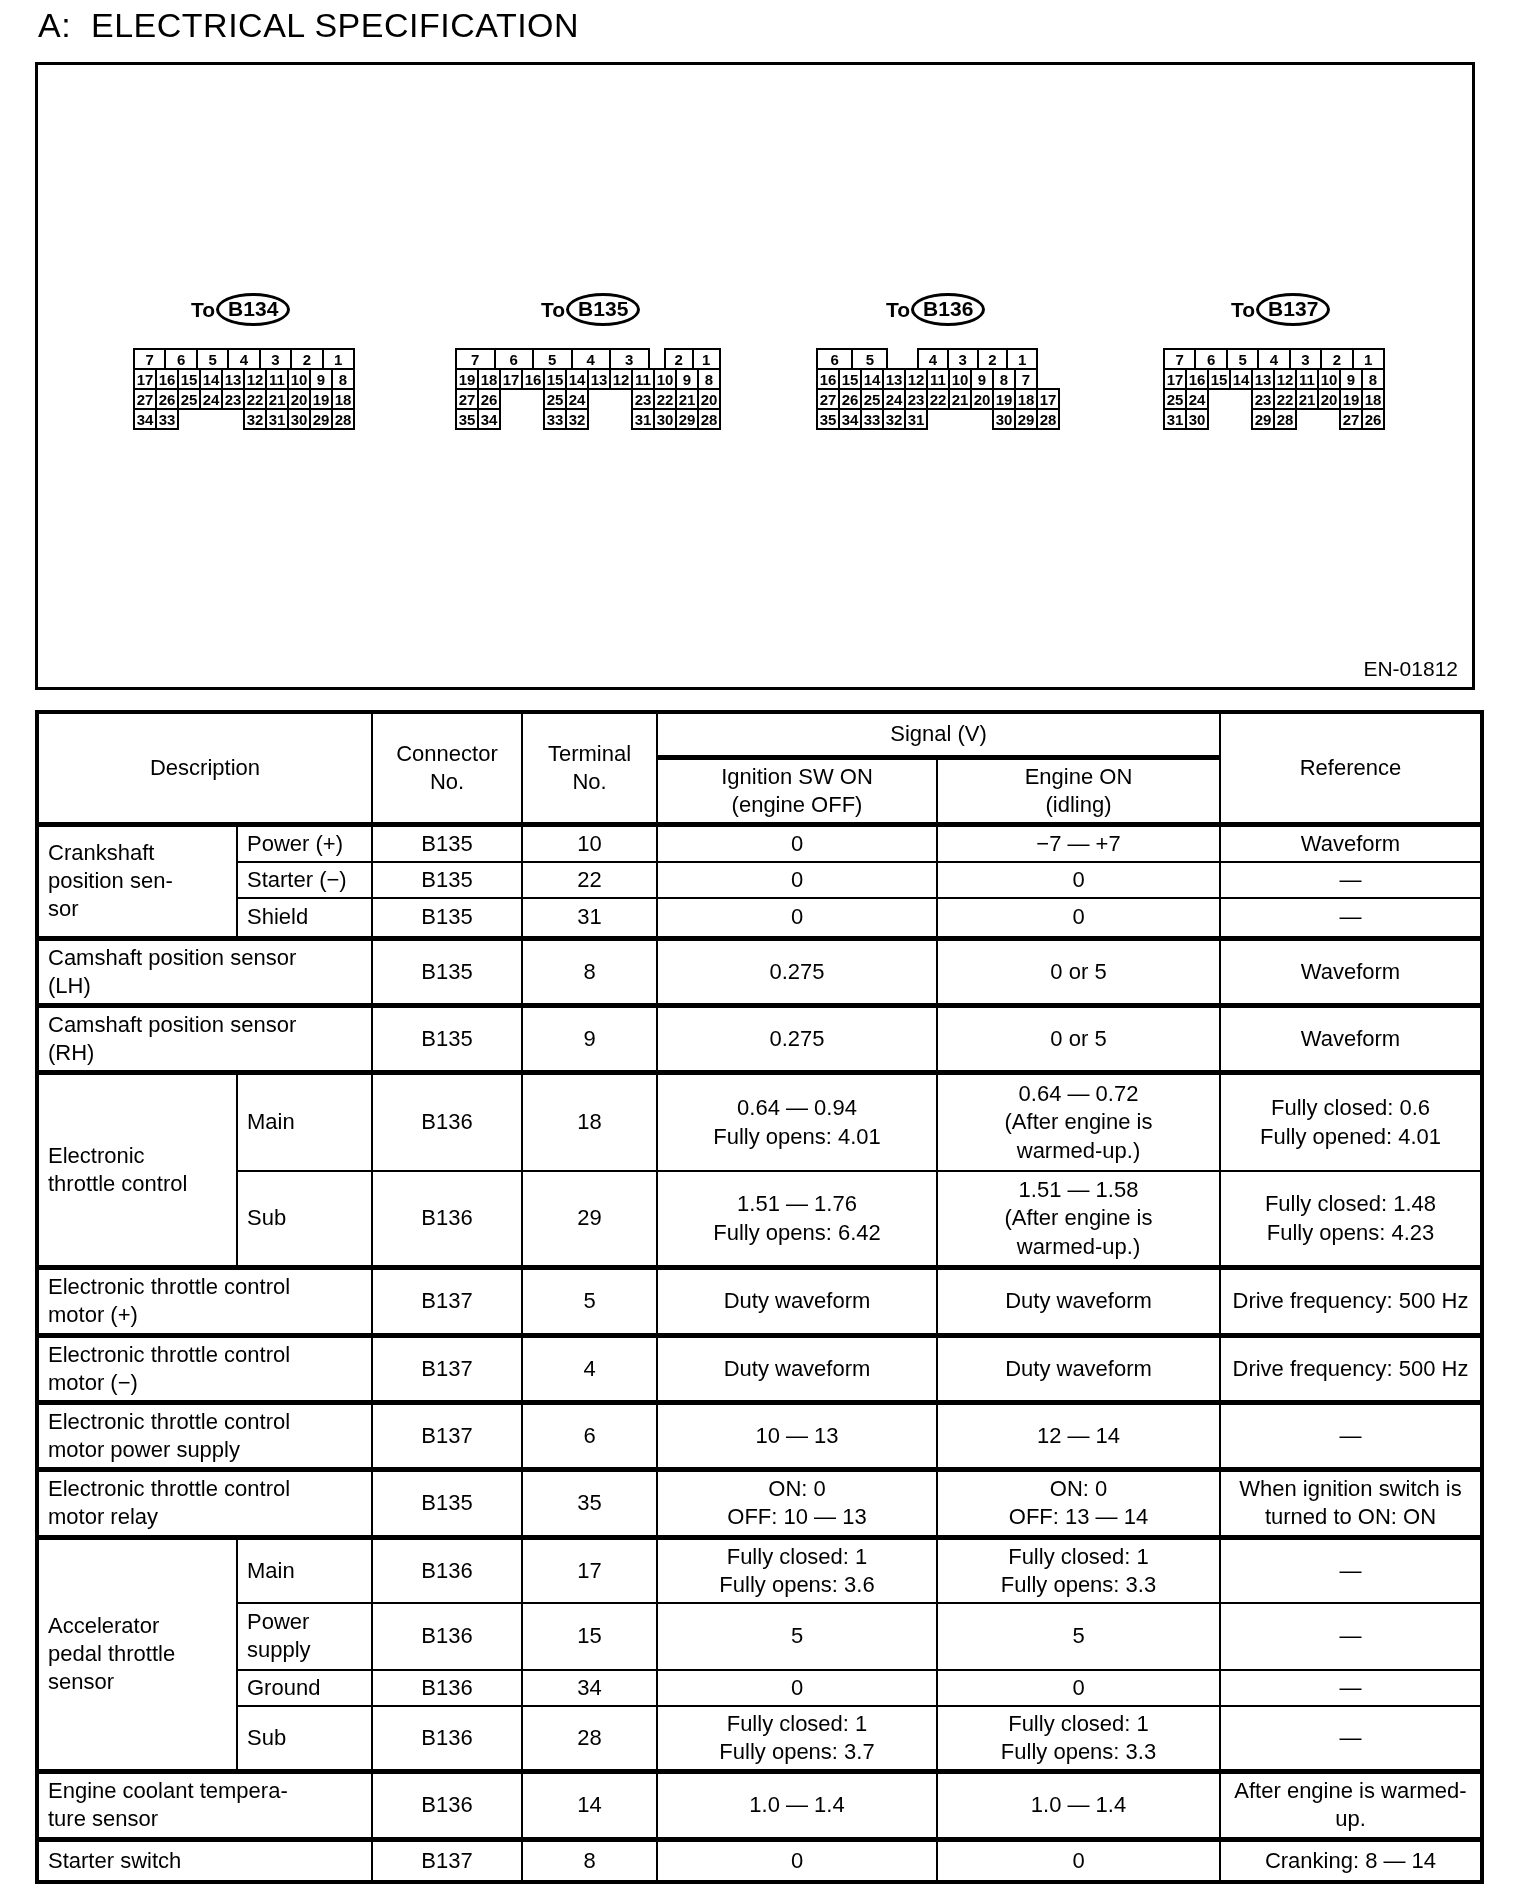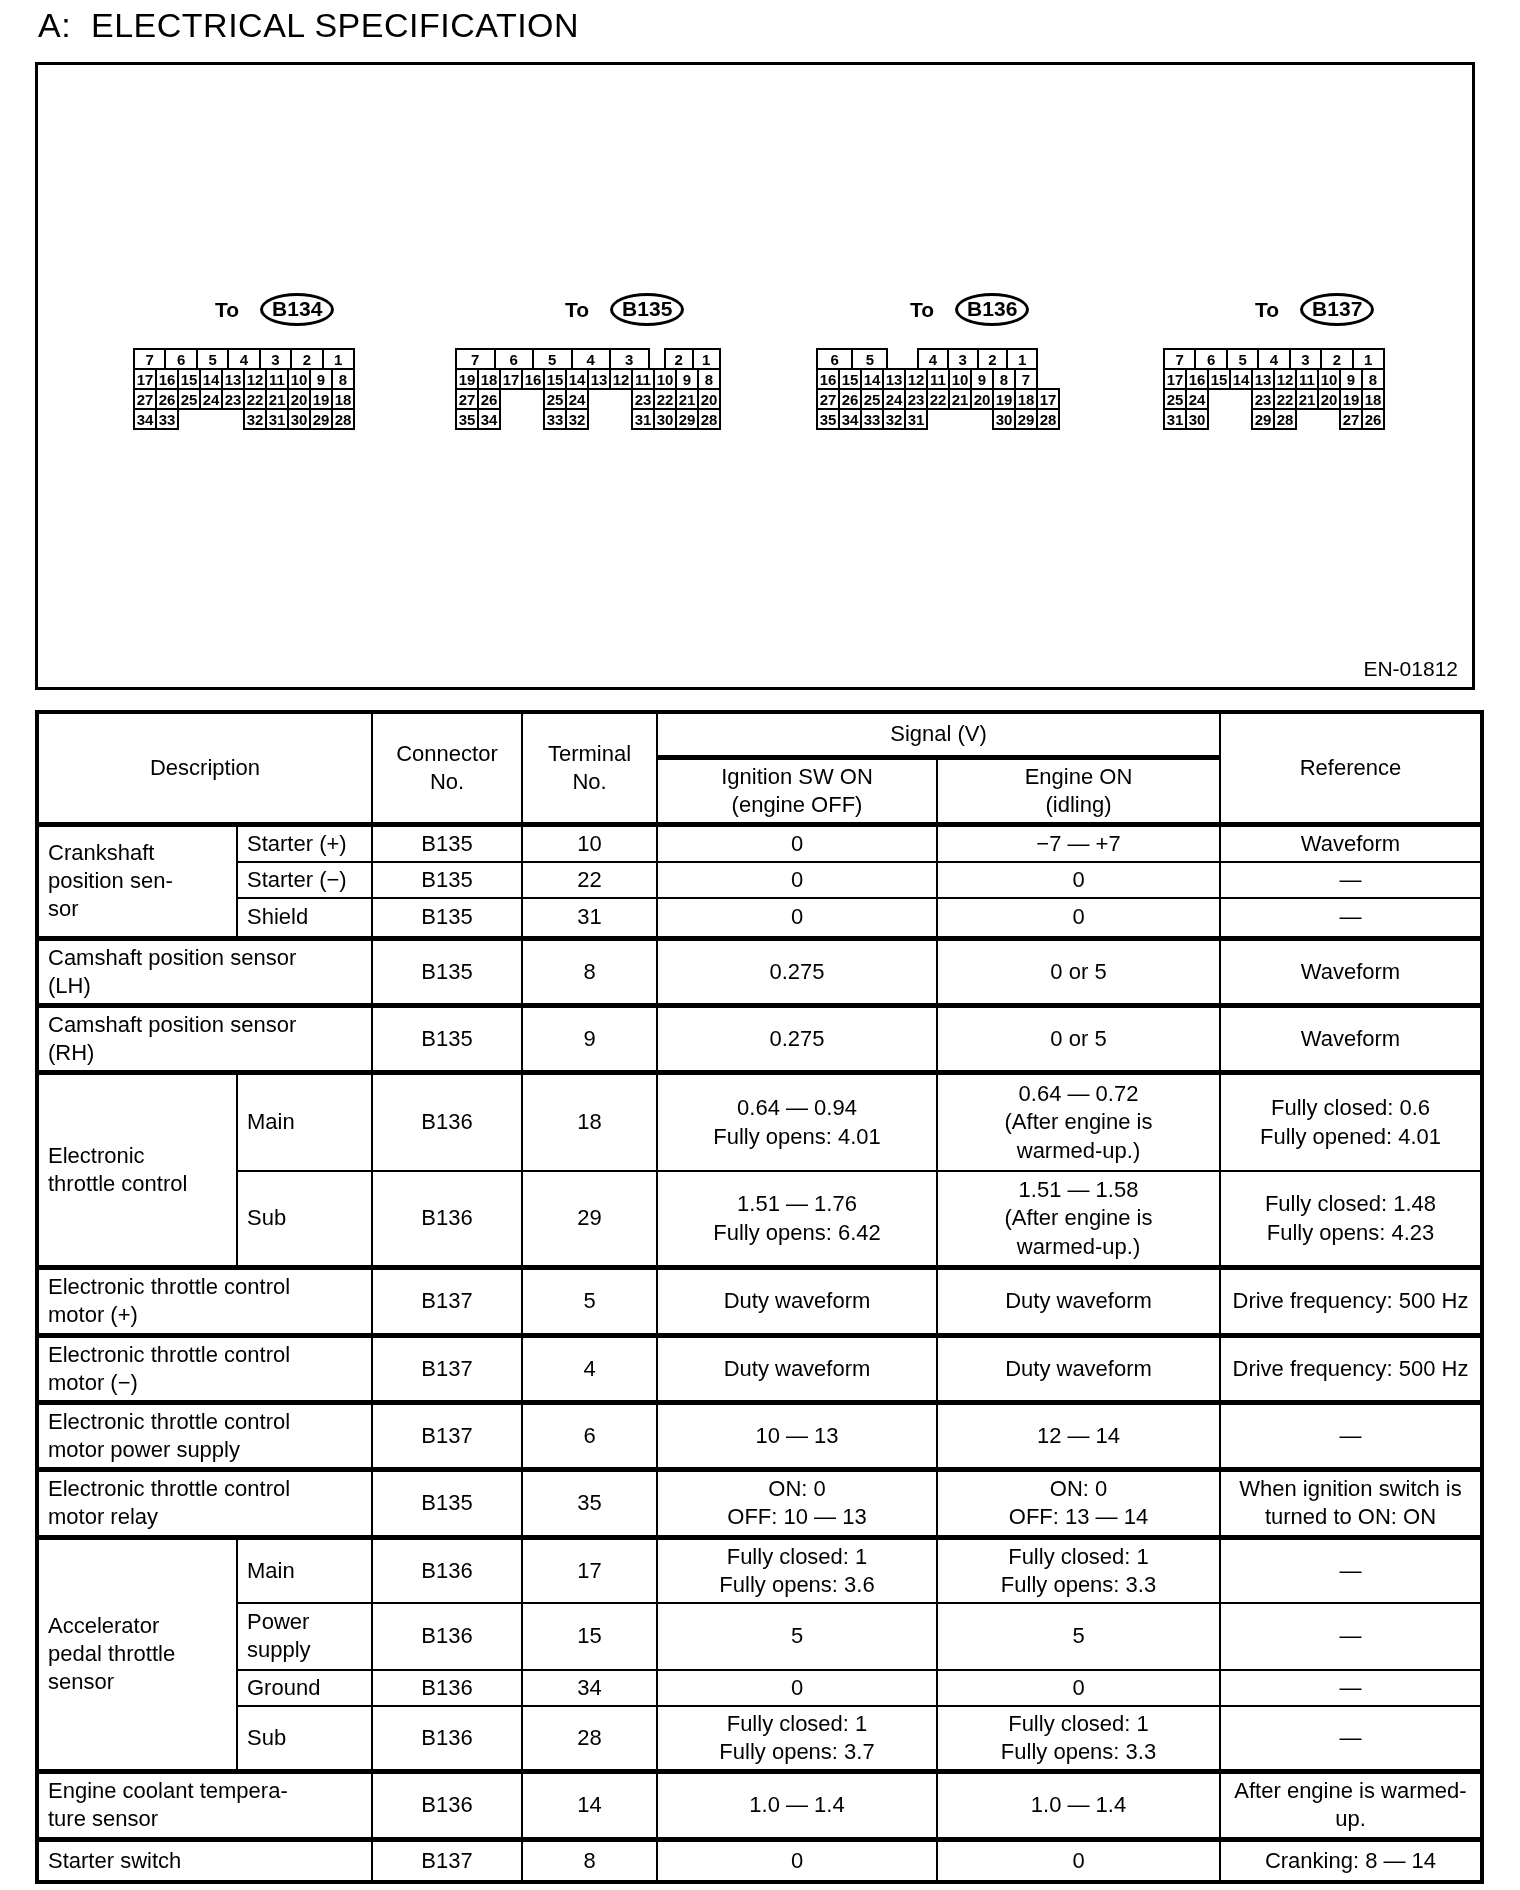--- a/index.html
+++ b/index.html
@@ -15,21 +15,21 @@
   .figure-box {
     position:absolute; left:35px; top:62px; width:1440px; height:628px;
     border:3px solid #000; box-sizing:border-box;
   }
   .figure-code {
     position:absolute; right:14px; bottom:6px; font-size:21px;
   }
   .conn { position:absolute; }
   .conn-label {
     position:absolute; top:-55px; white-space:nowrap;
-    font-size:21px; font-weight:bold; display:flex; align-items:center; gap:21px;margin-left:24px;
+    font-size:21px; font-weight:bold; display:flex; align-items:center; gap:1px;
   }
   .conn-id { border:3px solid #000; border-radius:50%; padding:1px 9px 2px 9px; }
   .seg {
     position:absolute; border:2px solid #000; box-sizing:border-box;
     display:flex; background:#fff;
   }
   .pin {
     flex:1 1 0; border-left:2px solid #000;
     display:flex; align-items:center; justify-content:center;
     font-size:15px; font-weight:bold; overflow:hidden;
@@ -317,21 +317,21 @@
 (engine OFF)</th>
       <th>Engine ON
 (idling)</th>
     </tr>
   </thead>
   <tbody id="spec-body">
       <tr class="thick" style="height: 37px;">
         <td class="desc" rowspan="3">Crankshaft
 position sen-
 sor</td>
-        <td class="sub">Starter (+)</td>
+        <td class="sub">Power (+)</td>
         <td>B135</td>
         <td>10</td>
         <td>0</td>
         <td>−7 — +7</td>
         <td>Waveform</td>
       </tr>
       <tr style="height: 35px;">
         <td class="sub">Starter (−)</td>
         <td>B135</td>
         <td>22</td>

